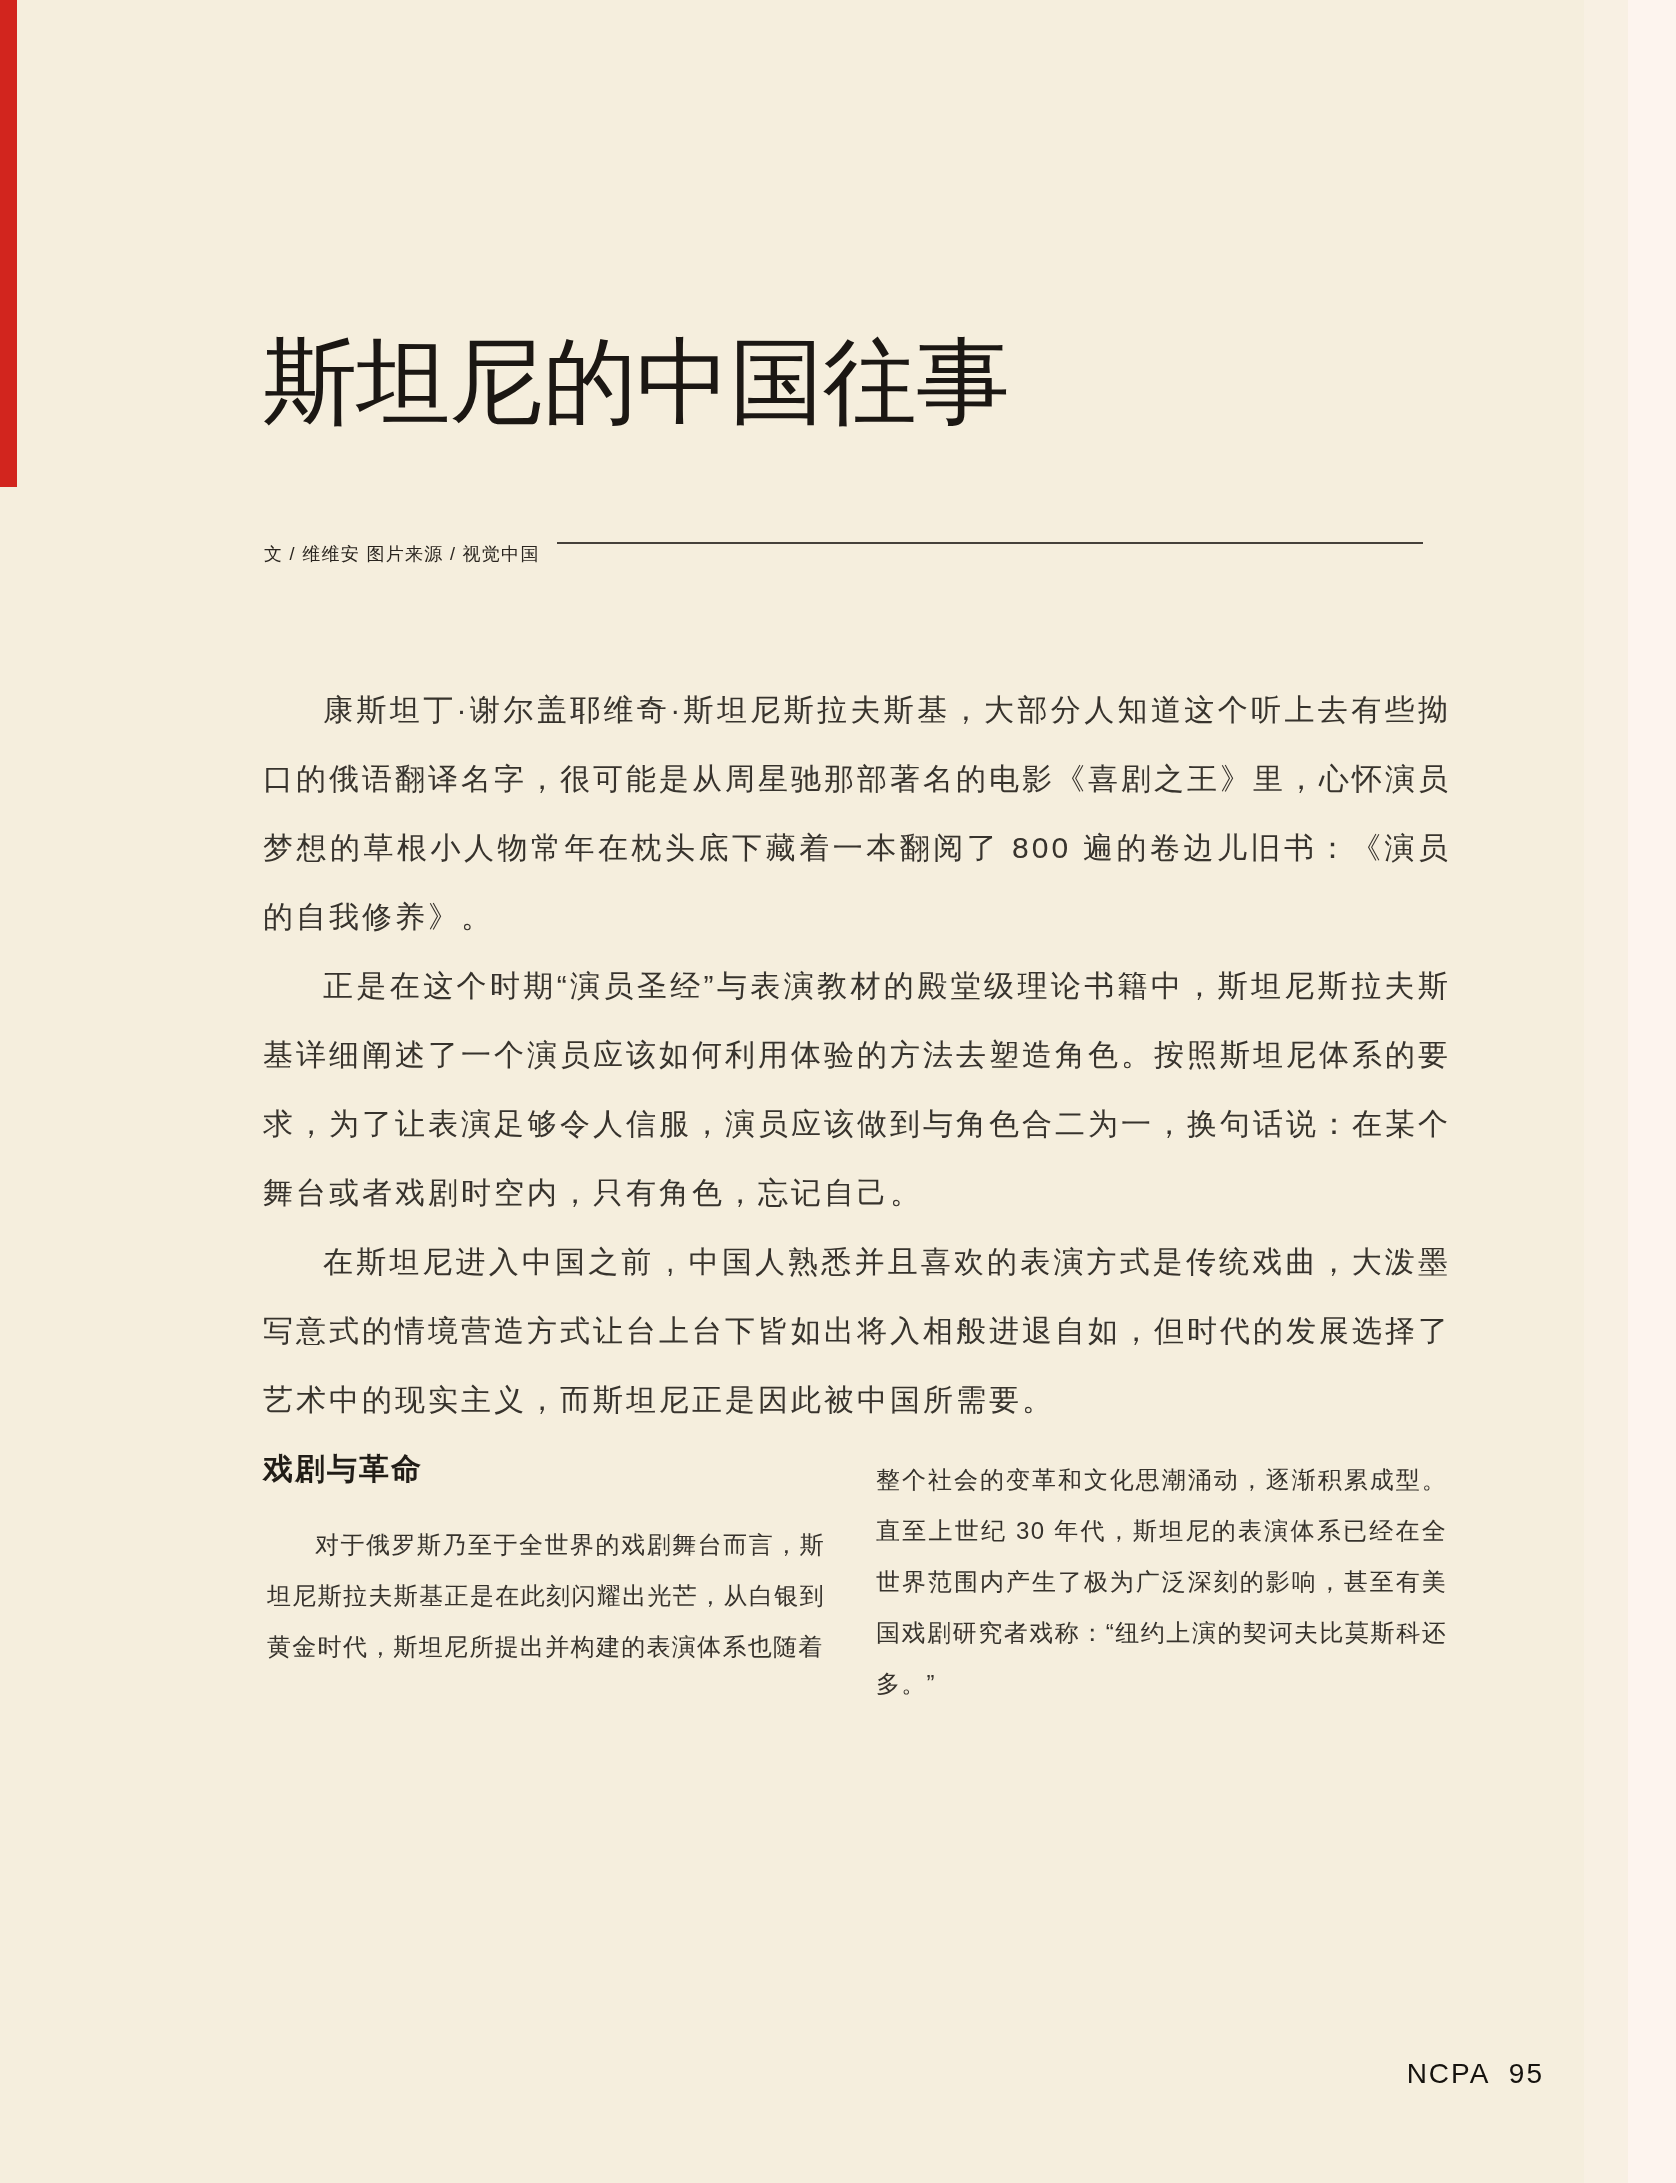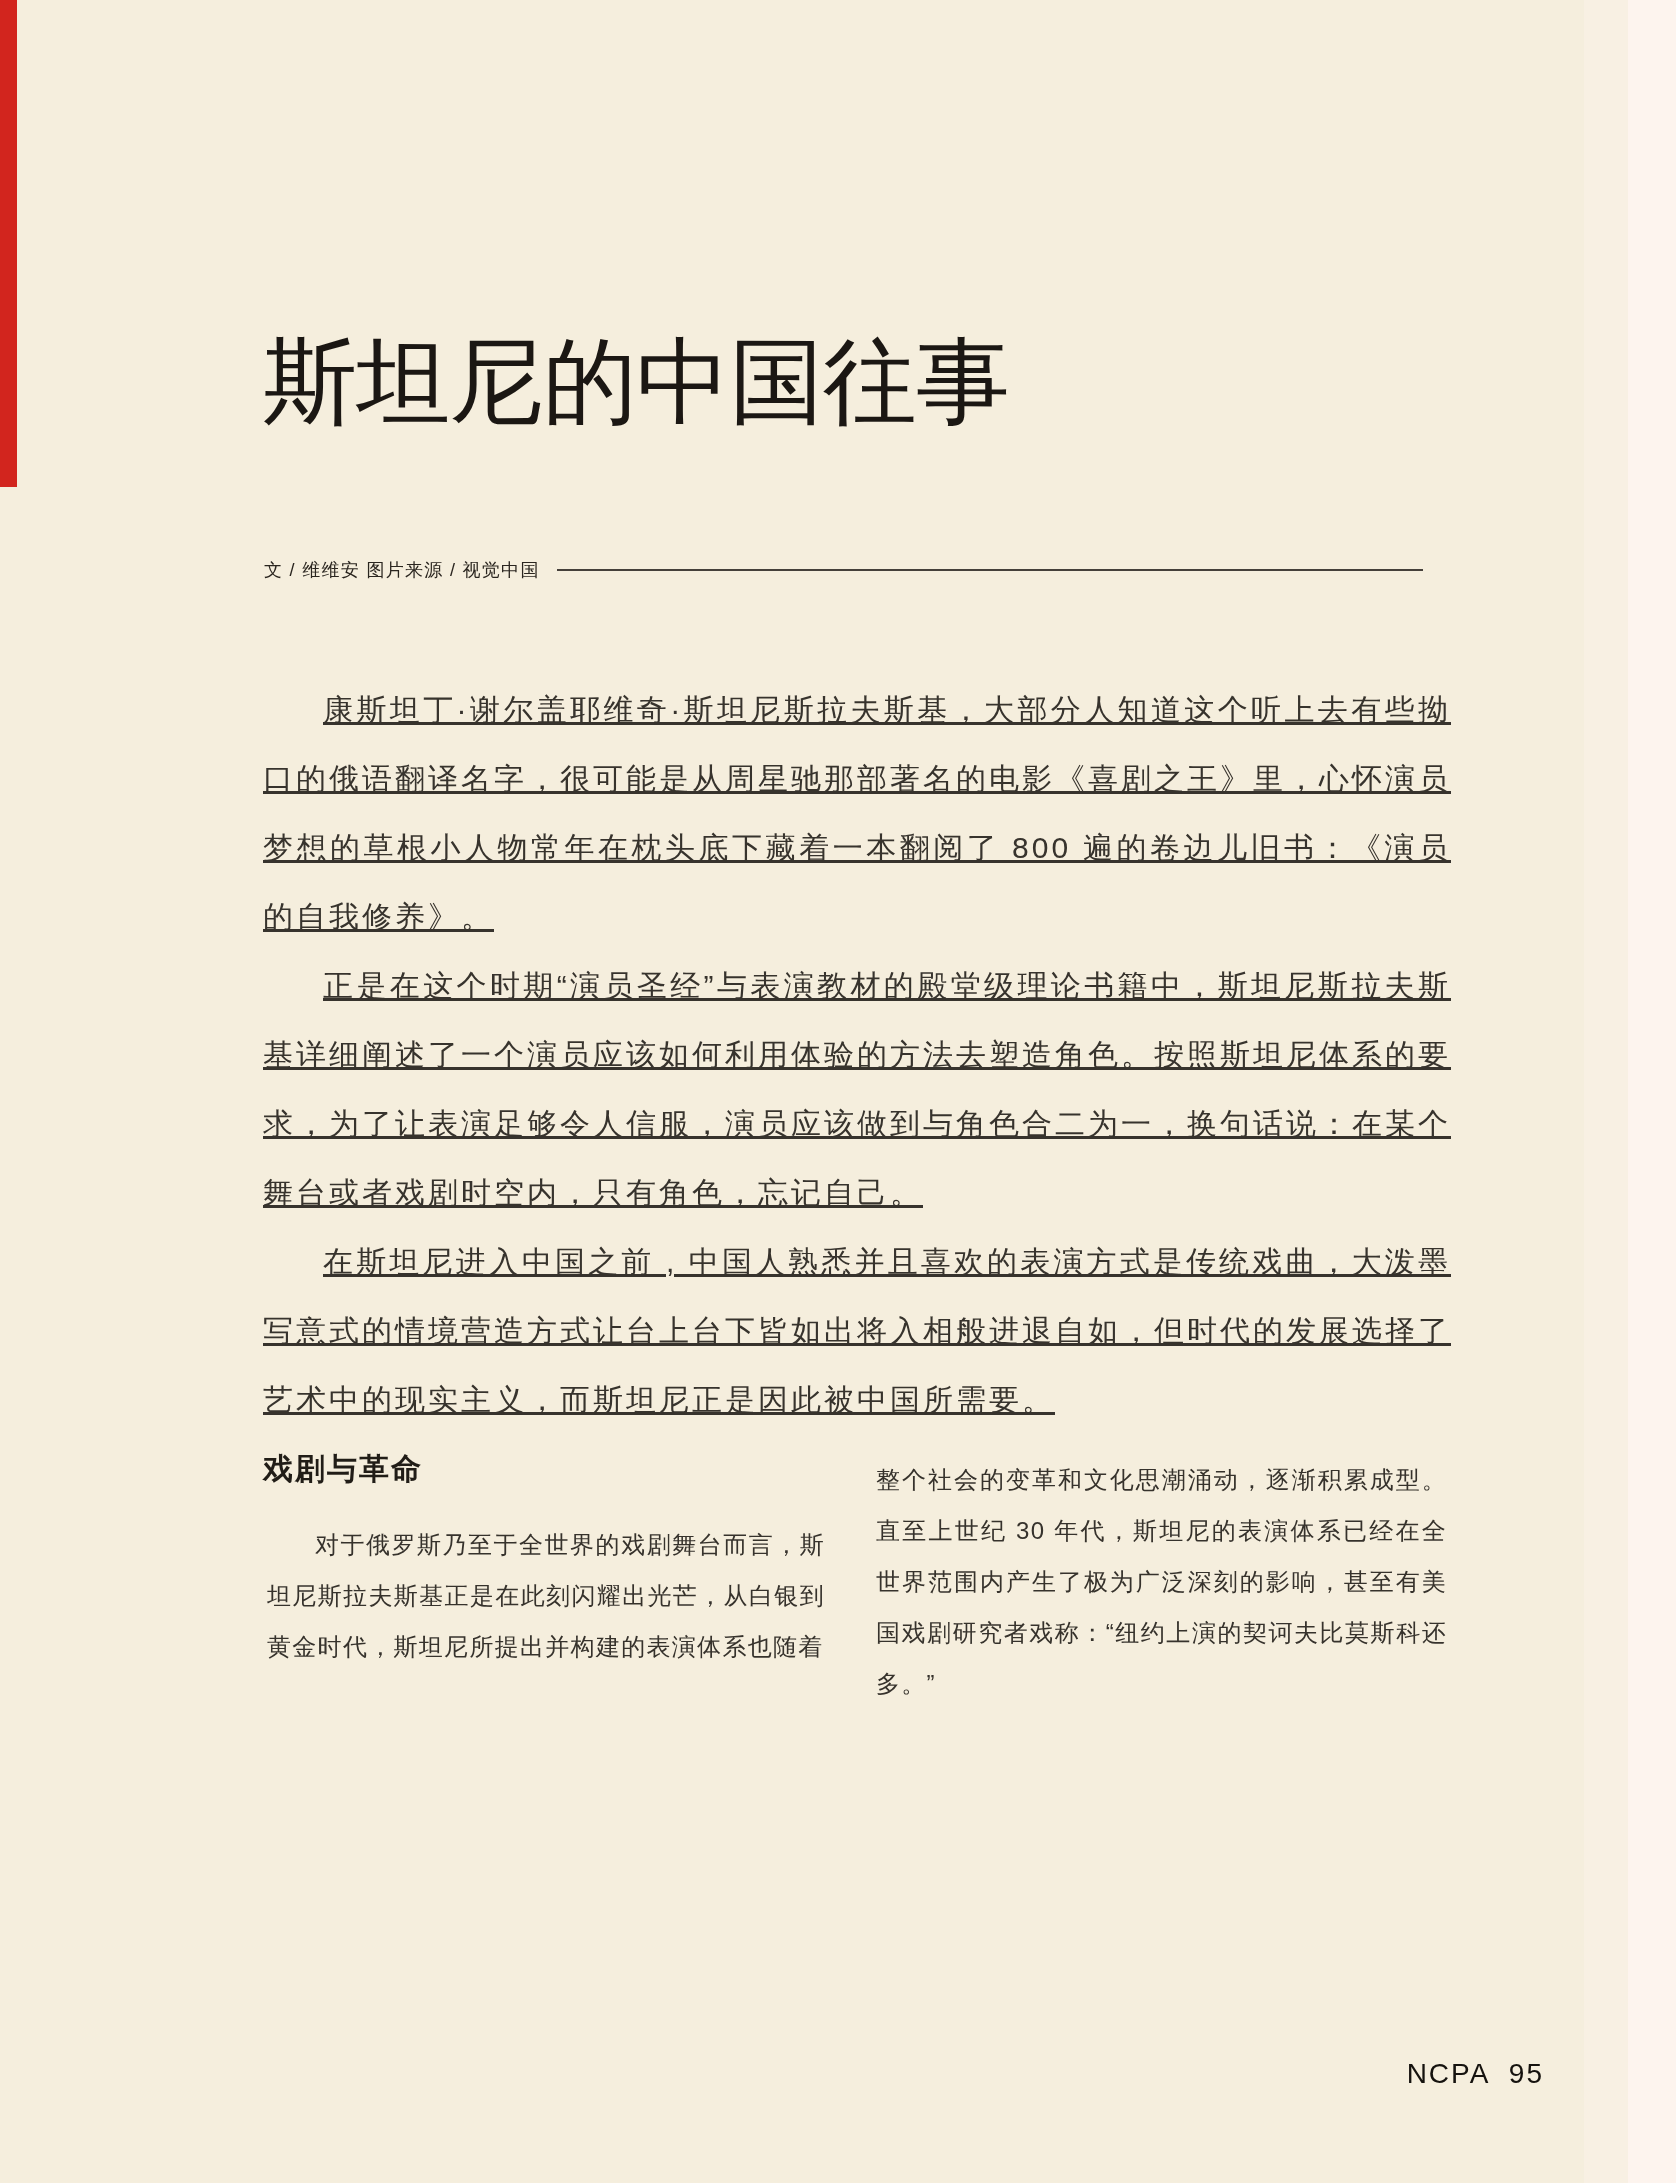--- a/index.html
+++ b/index.html
@@ -27,37 +27,37 @@
   }
   
   .article-title{
     position:absolute;left:263px;top:333px;margin:0;
     font-family:"DejaVu Serif","Liberation Serif",serif;
     font-weight:400;font-size:94px;line-height:1.05;
     letter-spacing:-0.7px;color:#1b1713;white-space:nowrap;
   }
   
   .byline-row{
-    position:absolute;left:264px;top:558px;width:1159px;
-    display:flex;align-items:center;gap:17px;
+    position:absolute;left:264px;top:542px;width:1159px;
+    display:flex;align-items:flex-start;gap:17px;
   }
   .byline-text{
     font-size:18px;letter-spacing:1.3px;color:#2a251f;
     white-space:nowrap;
   }
   .byline-rule{
     flex:1;height:2px;background:#45403a;
   }
   
   .intro{
     position:absolute;left:263px;top:675px;width:1188px;
     font-size:30px;line-height:69px;letter-spacing:3px;
     color:#37332d;text-align:justify;
   }
-  .intro p{margin:0;text-indent:2em;text-decoration:underline;}
+  .intro p{margin:0;text-indent:2em;}
   
   .columns{
     position:absolute;left:263px;top:1450px;width:1188px;
     display:flex;gap:43px;
   }
   .col{
     font-size:24px;line-height:51px;letter-spacing:1.3px;
     color:#36322c;text-align:justify;
   }
   .col-left{width:566px;}

